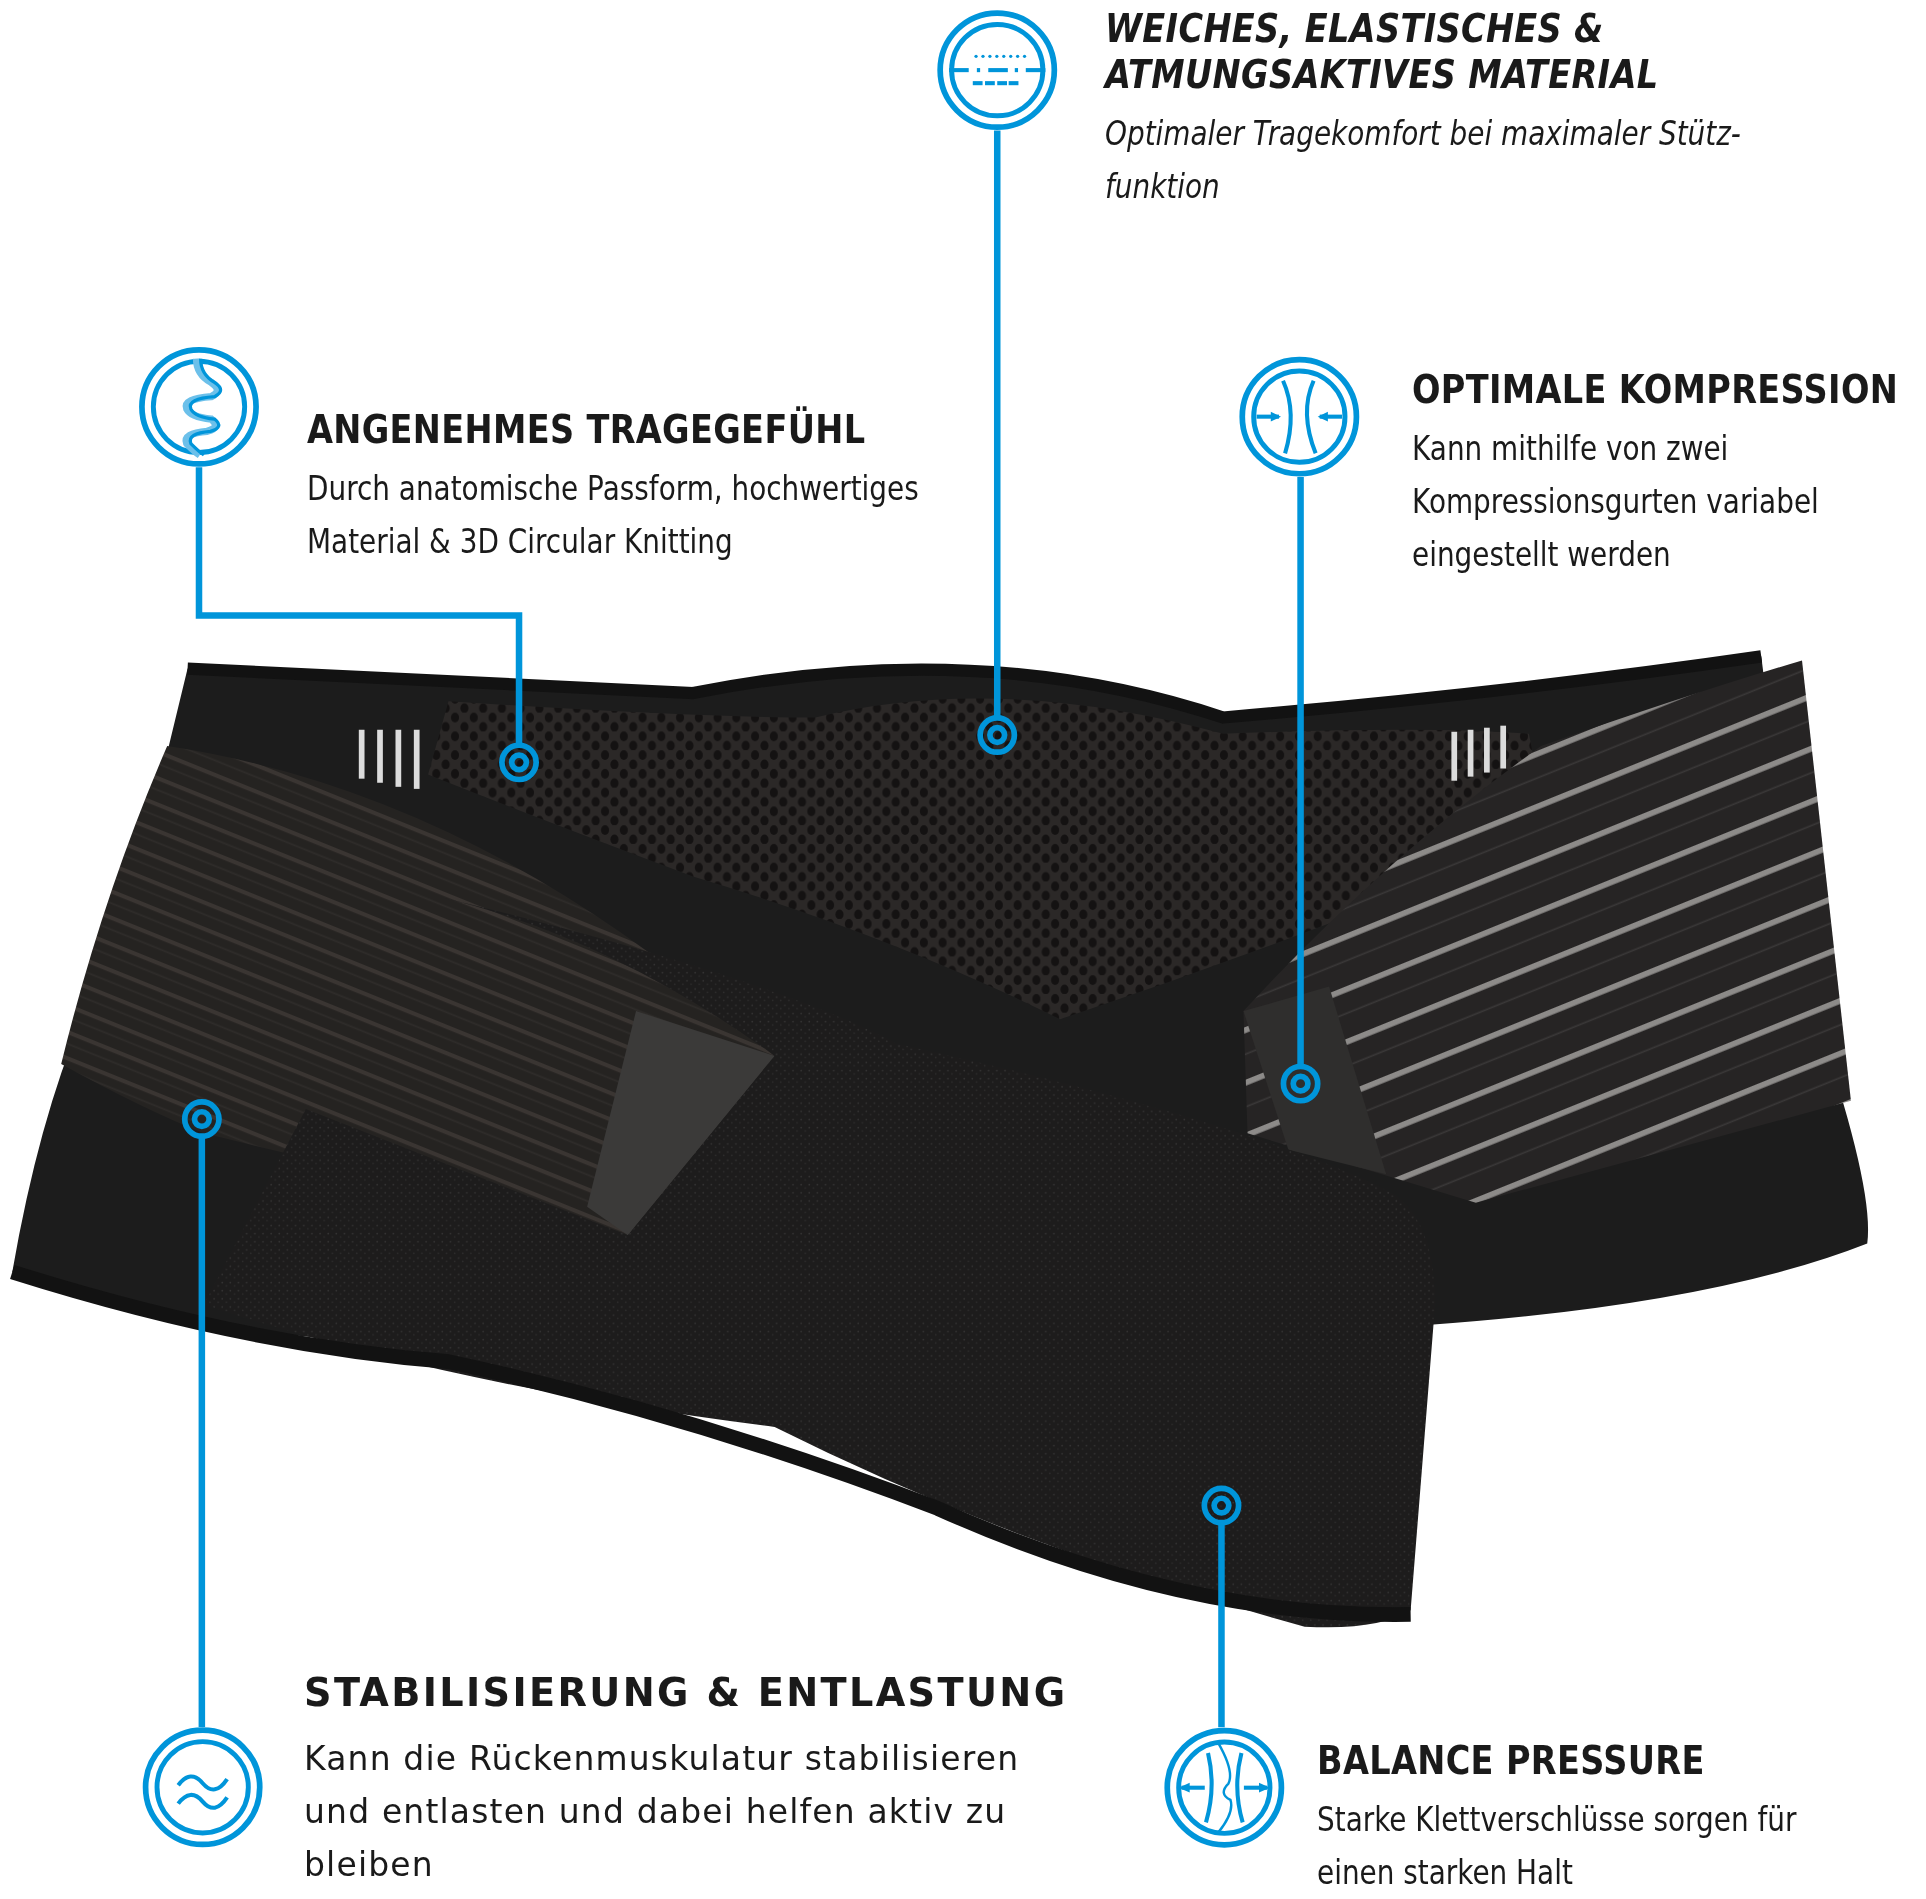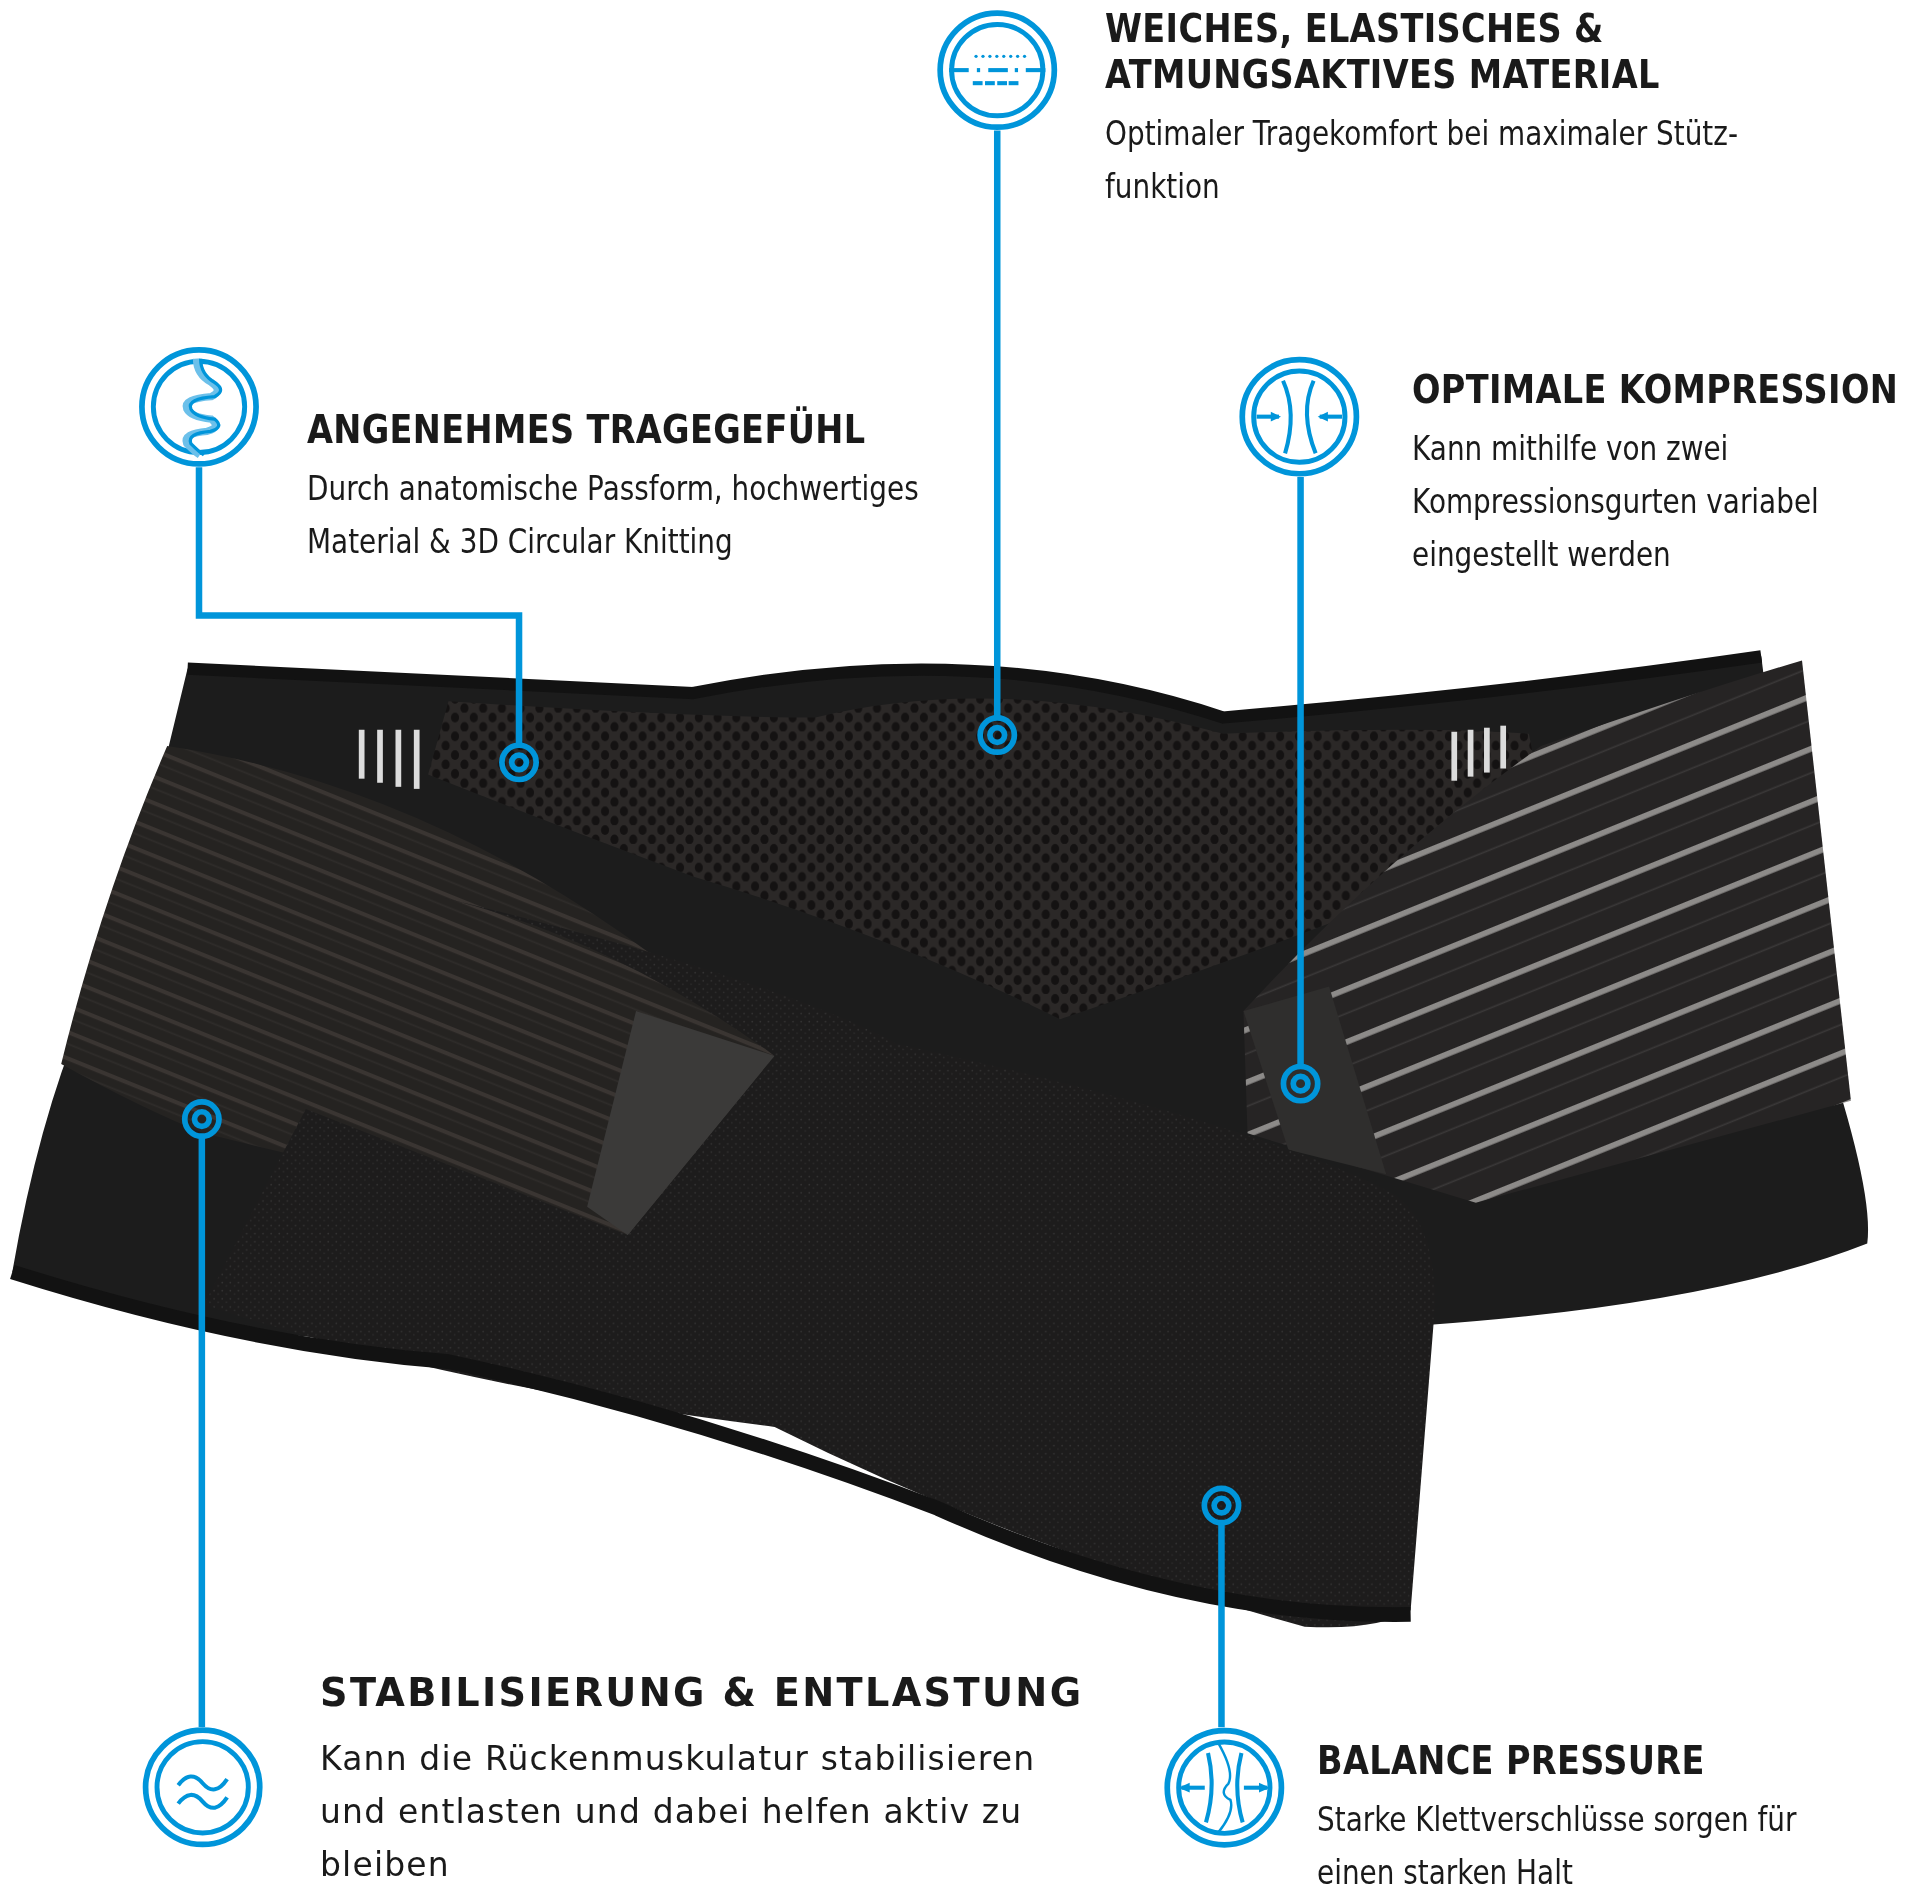--- a/index.html
+++ b/index.html
@@ -161,21 +161,21 @@
     <path d="M -40 -85 Q -20 0 -45 85"></path>
     <path d="M 42 -85 Q 20 0 45 85"></path>
     <path d="M -15 -110 Q 25 -40 10 -10 Q -15 15 15 30 Q 25 60 -15 110" stroke-width="6"></path>
     <line x1="-48" y1="0" x2="-105" y2="0"></line>
     <polygon points="-112,0 -85,-12 -85,12" fill="#0095DA" stroke="none"></polygon>
     <line x1="48" y1="0" x2="105" y2="0"></line>
     <polygon points="112,0 85,-12 85,12" fill="#0095DA" stroke="none"></polygon>
   </g>
 </svg>
 
-<div class="feature" style="left:1105px; top:5.7px;">
+<div class="feature" style="left:1105px; top:5.7px;font-style:italic;">
   <h2>
     <span style="display:block">WEICHES, ELASTISCHES &amp;</span>
     <span style="display:block">ATMUNGSAKTIVES MATERIAL</span>
   </h2>
   <div class="gap"></div>
   <p>
     <span>Optimaler Tragekomfort bei maximaler Stütz-</span>
     <span>funktion</span>
   </p>
 </div>
@@ -196,21 +196,21 @@
     <span style="display:block">OPTIMALE KOMPRESSION</span>
   </h2>
   <div class="gap"></div>
   <p>
     <span>Kann mithilfe von zwei</span>
     <span>Kompressionsgurten variabel</span>
     <span>eingestellt werden</span>
   </p>
 </div>
 
-<div class="feature" style="left:320px; top:1670px;">
+<div class="feature" style="left:304px; top:1670px;">
   <h2 style="transform:scaleX(0.98); letter-spacing:2.4px;">
     <span style="display:block">STABILISIERUNG &amp; ENTLASTUNG</span>
   </h2>
   <div class="gap" style="height:16.3px"></div>
   <p style="transform:scaleX(0.97); letter-spacing:1.2px;">
     <span>Kann die Rückenmuskulatur stabilisieren</span>
     <span>und entlasten und dabei helfen aktiv zu</span>
     <span>bleiben</span>
   </p>
 </div>

